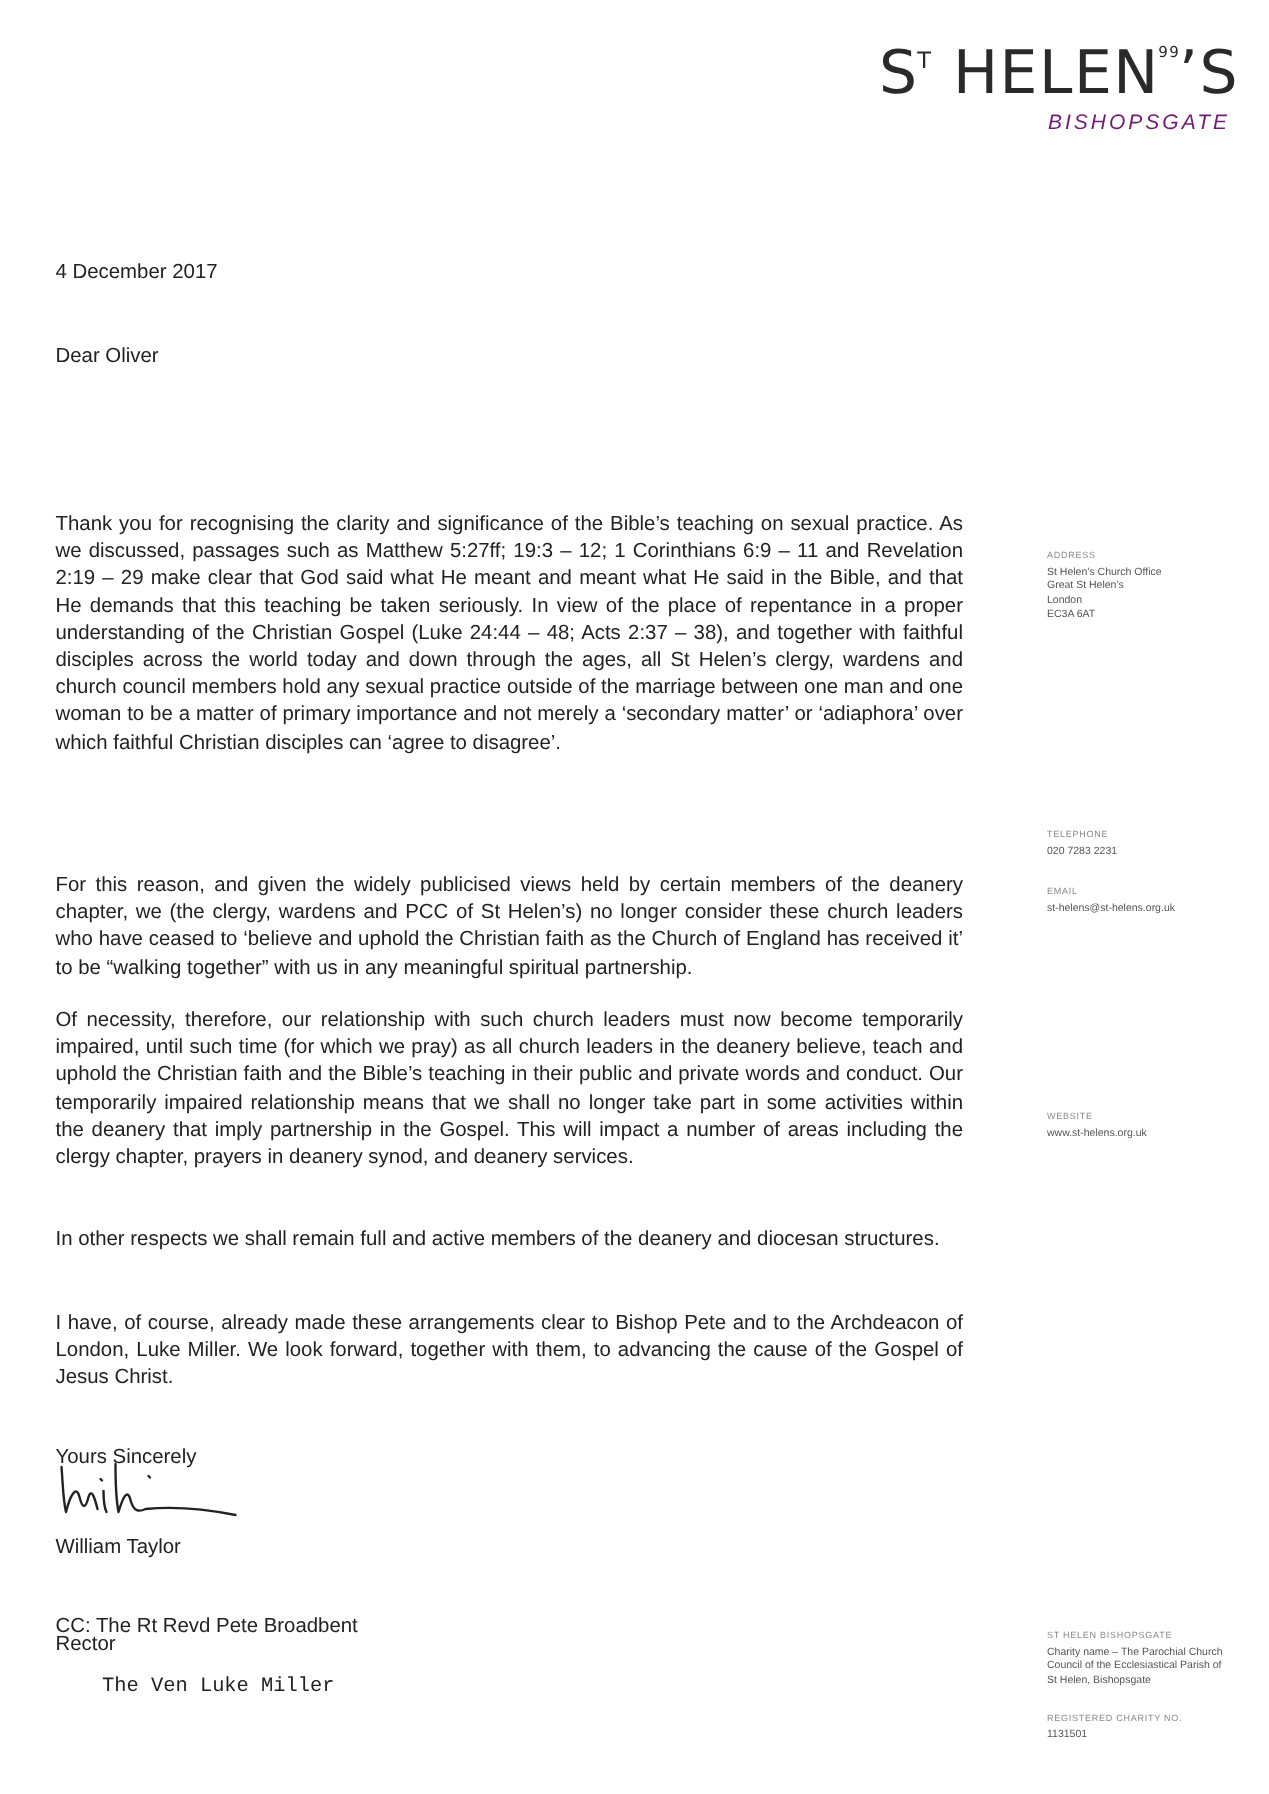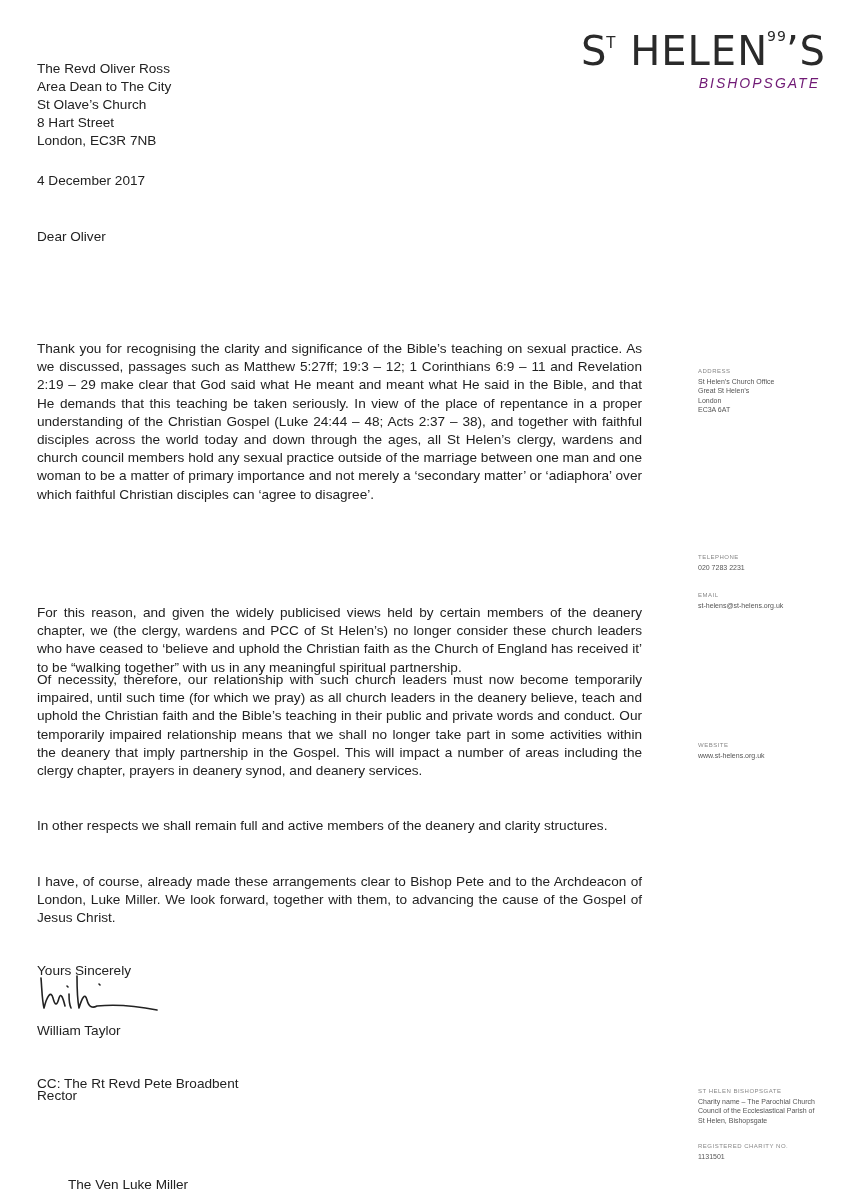--- a/index.html
+++ b/index.html
@@ -2,79 +2,72 @@
 <html><head>
   <meta charset="utf-8">
   <style>
     html, body { margin: 0; padding: 0; background: #ffffff; }
     body { width: 846px; height: 1196px; position: relative; overflow: hidden; color: #222; font-family: "DejaVu Sans", sans-serif; }
     .page { position: absolute; left: 0; top: 0; width: 846px; height: 1196px; background: #fff; }
 
     .logo { position: absolute; right: 20px; top: 14px; text-align: right; }
     .logo-main { font-family: "DejaVu Sans", sans-serif; font-size: 40px; letter-spacing: 1px; color: #2a2a2a; line-height: 44px; white-space: nowrap; }
     .logo-main sup { font-size: 15px; vertical-align: 17px; margin-left: -1px; }
-    .logo-main .logo-mark { font-size: 14px; vertical-align: 24px; margin: 16px -1px; }
+    .logo-main .logo-mark { font-size: 10px; vertical-align: 24px; margin: 16px -1px; }
     .logo-sub { font-family: Liberation Sans, sans-serif; font-style: italic; font-size: 14px; letter-spacing: 2px; color: #701a75; margin-top: 2px; padding-right: 6px; }
 
     .body-text { font-family: "Liberation Sans", sans-serif; font-size: 13.6px; line-height: 18.2px; color: #222; }
     .addr { position: absolute; left: 37px; top: 60px; }
     .addr div { height: 18px; }
     .date { position: absolute; left: 37px; top: 172px; }
     .salutation { position: absolute; left: 37px; top: 228px; }
 
     .para { position: absolute; left: 37px; width: 605px; text-align: justify; }
     .p1 { top: 266px; }
     .p2 { top: 340px; }
-    .p3 { top: 604px; }
+    .p3 { top: 581px; }
     .p4 { top: 671px; }
     .p5 { top: 817px; }
     .p6 { top: 873px; }
 
     .closing { position: absolute; left: 37px; top: 962px; }
     .signature { position: absolute; left: 37px; top: 968px; width: 130px; height: 50px; }
     .sig-name { position: absolute; left: 37px; top: 1022px; }
     .sig-title { position: absolute; left: 37px; top: 1087px; }
 
     .cc { position: absolute; left: 37px; top: 1034px; margin-top: 41px; }
-    .cc-line2 { position: absolute; left: 68px; top: 1176px; }
+    .cc-line2 { position: absolute; left: 68px; top: 1116px; font-family: Liberation Mono, monospace; }
 
     .side { position: absolute; left: 698px; font-family: "Liberation Sans", sans-serif; font-size: 7px; line-height: 9.5px; color: #555; }
     .side .lbl { color: #888; font-size: 6px; letter-spacing: 0.5px; text-transform: uppercase; }
     .side-address { top: 367px; }
     .side-phone { top: 553px; }
     .side-email { top: 591px; }
     .side-web { top: 741px; }
     .side-charity { top: 1087px; }
     .side-regno { top: 1142px; }
   </style>
 </head>
 <body>
 
 <div class="page">
 
   <div class="logo">
     <div class="logo-main"><span>S</span><sup>T</sup><span> HELEN</span><span class="logo-mark">99</span><span>’S</span></div>
     <div class="logo-sub">BISHOPSGATE</div>
   </div>
 
-  <div class="addr body-text">
-    <div>The Revd Oliver Ross</div>
-    <div>Area Dean to The City</div>
-    <div>St Olave’s Church</div>
-    <div>8 Hart Street</div>
-    <div>London, EC3R 7NB</div>
-  </div>
 
   <div class="date body-text">4 December 2017</div>
   <div class="salutation body-text">Dear Oliver</div>
 
   <div class="para p2 body-text">Thank you for recognising the clarity and significance of the Bible’s teaching on sexual practice.  As we discussed, passages such as Matthew 5:27ff; 19:3 – 12; 1 Corinthians 6:9 – 11 and Revelation 2:19 – 29 make clear that God said what He meant and meant what He said in the Bible, and that He demands that this teaching be taken seriously.  In view of the place of repentance in a proper understanding of the Christian Gospel (Luke 24:44 – 48; Acts 2:37 – 38), and together with faithful disciples across the world today and down through the ages, all St Helen’s clergy, wardens and church council members hold any sexual practice outside of the marriage between one man and one woman to be a matter of primary importance and not merely a ‘secondary matter’ or ‘adiaphora’ over which faithful Christian disciples can ‘agree to disagree’.</div>
   <div class="para p3 body-text">For this reason, and given the widely publicised views held by certain members of the deanery chapter, we (the clergy, wardens and PCC of St Helen’s) no longer consider these church leaders who have ceased to ‘believe and uphold the Christian faith as the Church of England has received it’ to be “walking together” with us in any meaningful spiritual partnership.</div>
   <div class="para p4 body-text">Of necessity, therefore, our relationship with such church leaders must now become temporarily impaired, until such time (for which we pray) as all church leaders in the deanery believe, teach and uphold the Christian faith and the Bible’s teaching in their public and private words and conduct.  Our temporarily impaired relationship means that we shall no longer take part in some activities within the deanery that imply partnership in the Gospel.  This will impact a number of areas including the clergy chapter, prayers in deanery synod, and deanery services.</div>
-  <div class="para p5 body-text">In other respects we shall remain full and active members of the deanery and clarity structures.</div>
+  <div class="para p5 body-text">In other respects we shall remain full and active members of the deanery and diocesan structures.</div>
   <div class="para p6 body-text">I have, of course, already made these arrangements clear to Bishop Pete and to the Archdeacon of London, Luke Miller.  We look forward, together with them, to advancing the cause of the Gospel of Jesus Christ.</div>
 
   <div class="closing body-text">Yours Sincerely</div>
 
   <svg class="signature" viewBox="0 0 130 50">
     <path d="M4 10 C5 22 5 32 7 40 C10 28 14 22 16 30 C18 38 20 38 22 30 C24 24 26 30 28 38 M32 26 C32 32 33 38 34 40 M30 18 L31 19 M40 8 C40 20 40 30 42 40 C45 30 48 24 50 32 C52 40 56 40 60 38 C80 36 100 38 120 42 M62 16 L63 17" fill="none" stroke="#222" stroke-width="1.6" stroke-linecap="round" stroke-linejoin="round"></path>
   </svg>
 
   <div class="sig-name body-text">William Taylor</div>
   <div class="sig-title body-text">Rector</div>

